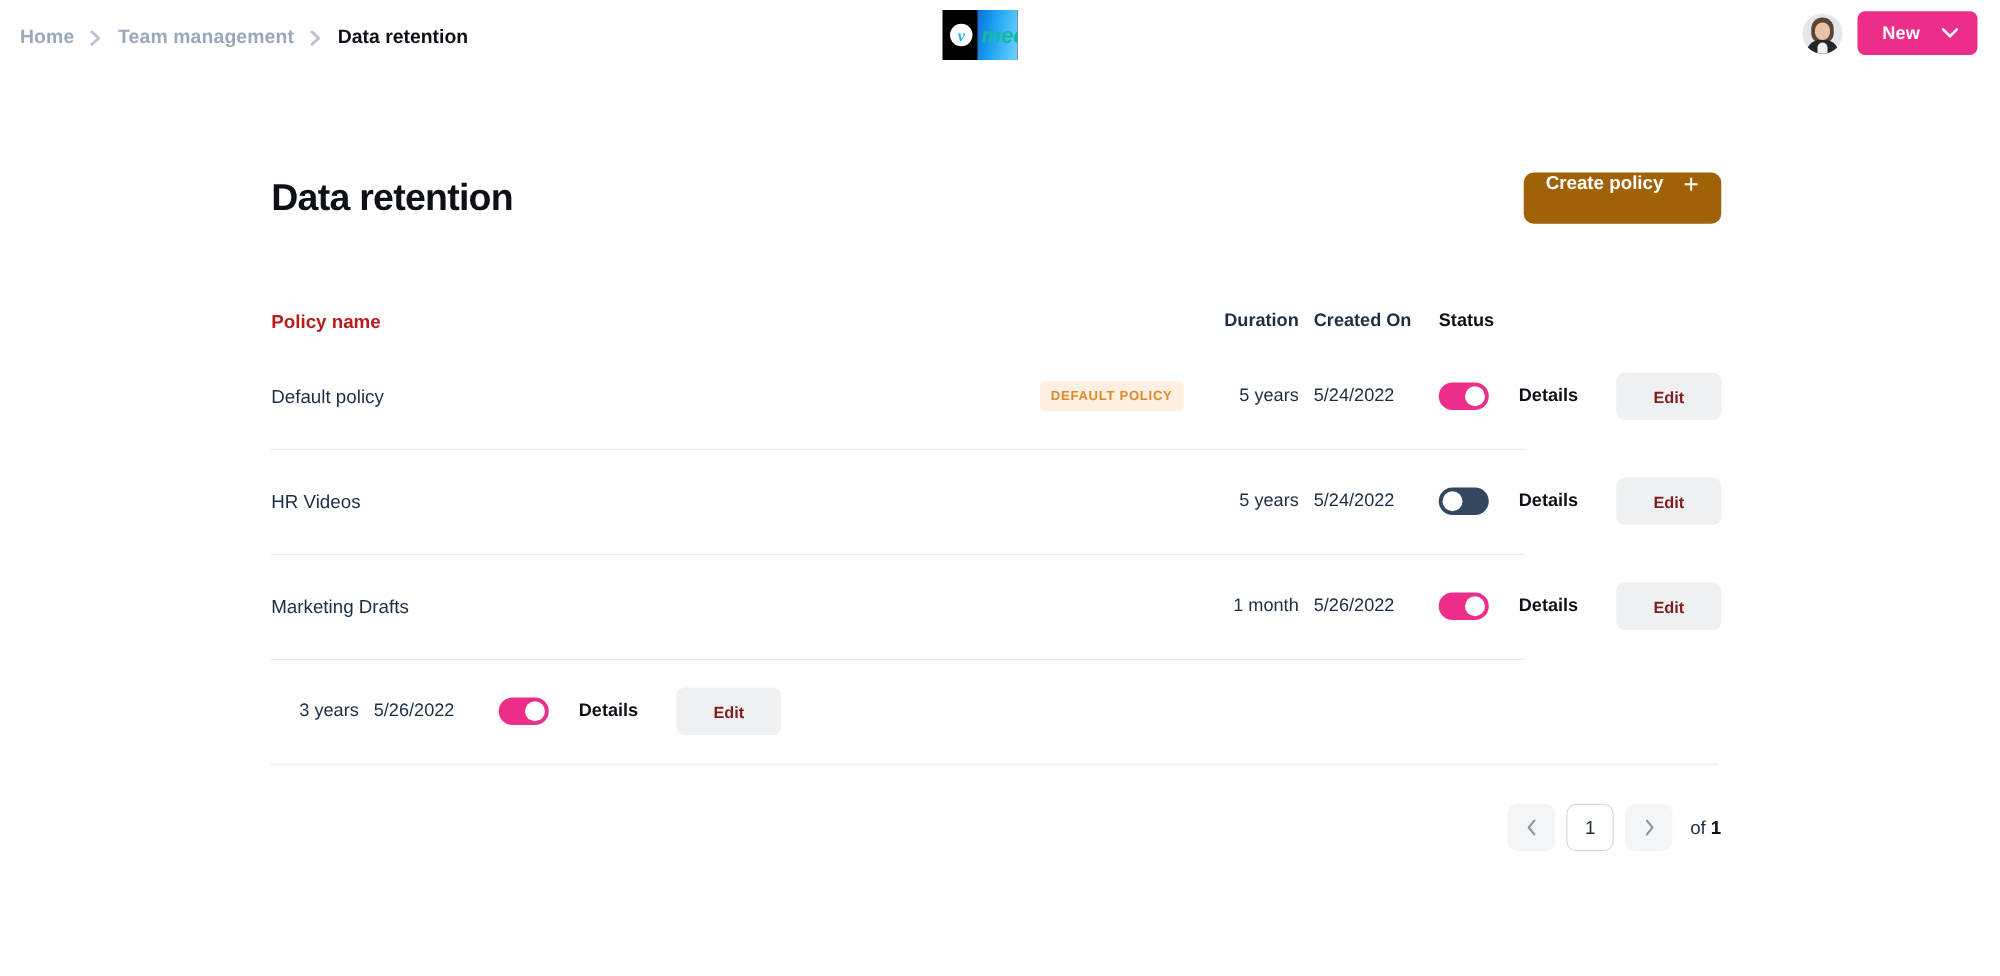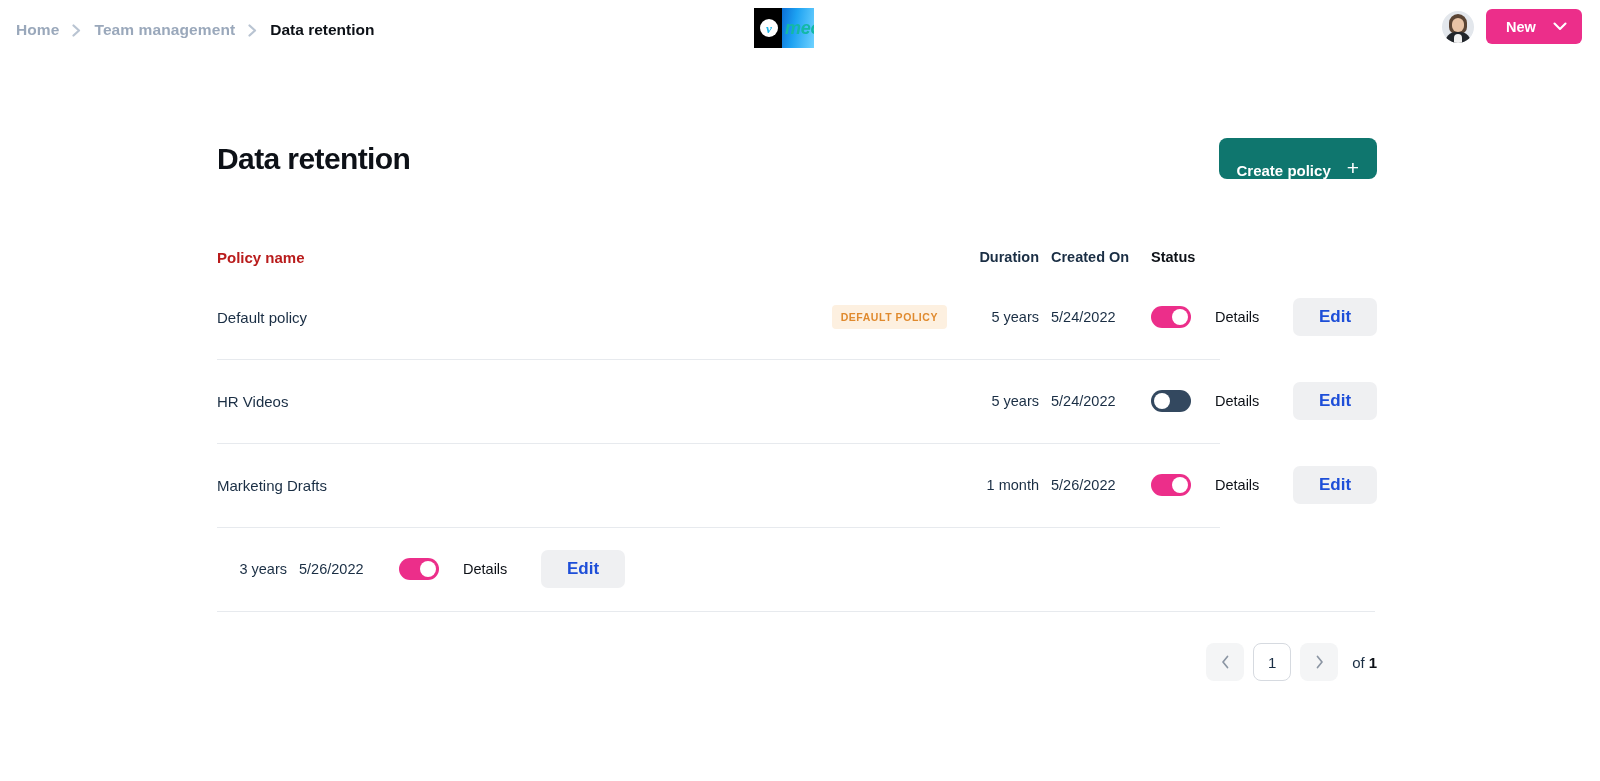--- a/index.html
+++ b/index.html
@@ -181,31 +181,31 @@
     margin-top: 78px;
   }
   .page-title {
     font-size: 30px;
     font-weight: bold;
     letter-spacing: -0.6px;
     color: #0d1117;
     line-height: 1.1;
   }
   .btn-create {
-    background: #0f766e;
+    background: #a16207;
     color: #ffffff;
     border: none;
     border-radius: 8px;
     height: 41px;
     padding: 0 18px;
     font-size: 15px;
     font-weight: bold;
     font-family: "Liberation Sans", sans-serif;
     display: flex;
-    align-items: flex-end;
+    align-items: flex-start;
     gap: 16px;
     cursor: pointer;
   }
   .btn-create .plus {
     font-size: 21px;
     font-weight: normal;
     line-height: 1;
     transform: translateY(-1px);
   }
 
@@ -299,21 +299,21 @@
   }
   .c-status {
     flex: 0 0 64px;
     display: flex;
     justify-content: flex-start;
     margin-left: 18px;
   }
   .c-details {
     flex: 0 0 78px;
     font-size: 14.5px;
-    font-weight: normal;
+    font-weight: bold;
     color: #0d1117;
     text-align: left;
     cursor: pointer;
   }
   .c-edit {
     flex: 0 0 84px;
     display: flex;
     justify-content: flex-end;
   }
   .thead .c-duration,
@@ -342,23 +342,23 @@
   }
   .toggle.on  .knob { right: 3px; }
   .toggle.off .knob { left: 3px; }
 
   .btn-edit {
     background: #eff0f2;
     border: none;
     border-radius: 7px;
     height: 38px;
     width: 84px;
-    font-size: 17px;
-    font-weight: bold;
-    color: #1d4ed8;
+    font-size: 13px;
+    font-weight: bold;
+    color: #7f1d1d;
     font-family: "Liberation Sans", sans-serif;
     cursor: pointer;
   }
 
   
   .pager {
     display: flex;
     align-items: center;
     justify-content: flex-end;
     gap: 9px;

